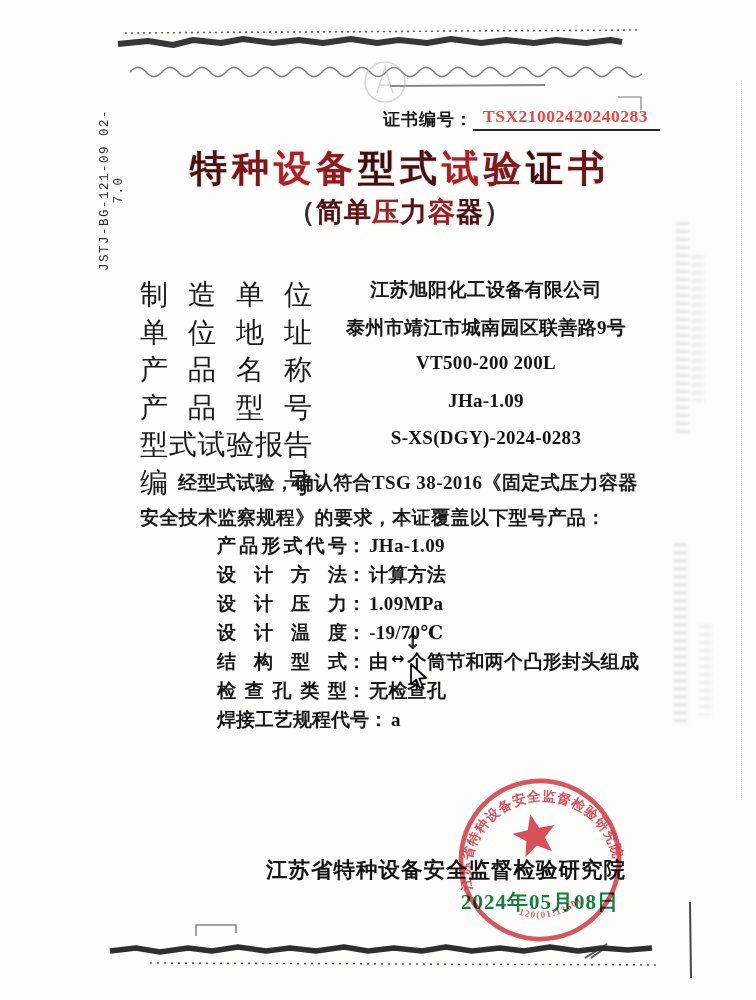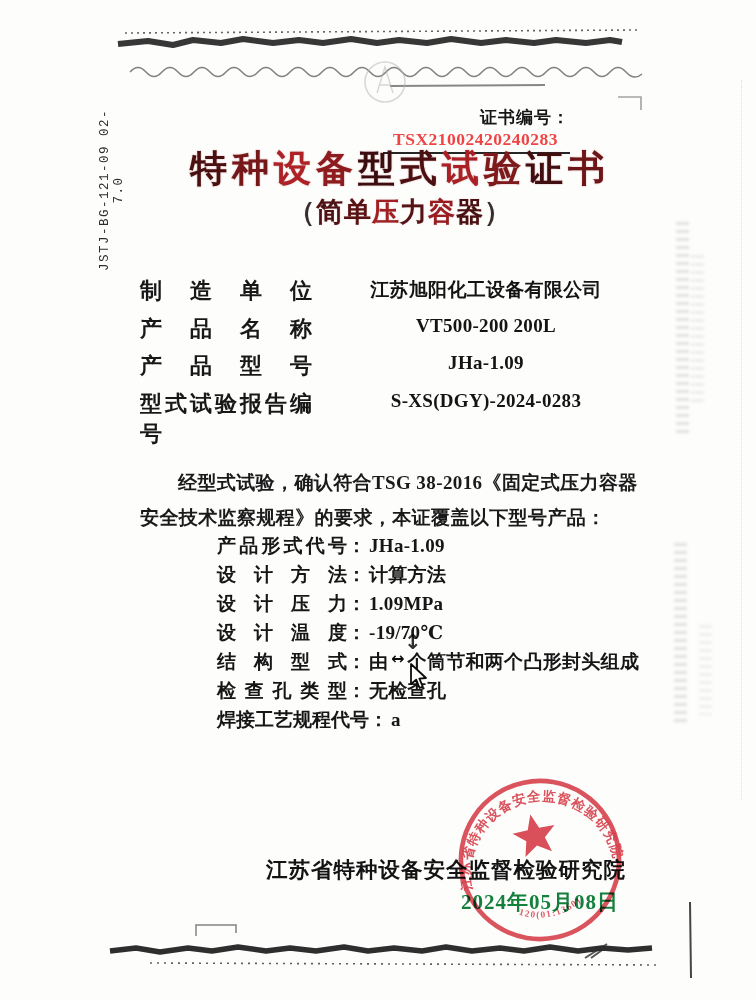--- a/index.html
+++ b/index.html
@@ -11,21 +11,21 @@
   }
   .abs{position:absolute;}
   
   .doc-code{
     left:15px;top:182px;width:182px;height:16px;
     transform:rotate(-90deg);transform-origin:center;
     font-size:12.5px;letter-spacing:1.5px;color:#2e2e2e;text-align:center;
     font-family:"Liberation Mono","DejaVu Sans Mono",monospace;
   }
   
-  .cert-line{left:383px;top:106px;display:flex;align-items:flex-end;flex-direction:column;}
+  .cert-line{left:383px;top:106px;display:flex;align-items:flex-end;}
   .cert-label{font-size:17px;font-weight:700;color:#161616;letter-spacing:1px;}
   .cert-value{
     font-size:17.5px;font-weight:600;color:#ef4444;letter-spacing:.5px;
     padding:0 12px 2px 10px;border-bottom:2px solid #262626;
   }
   
   .title{
     left:140px;top:144px;width:520px;text-align:center;
     font-size:37px;font-weight:700;letter-spacing:5px;
     text-shadow:0 0 1.5px rgba(120,10,10,.45);
@@ -33,21 +33,21 @@
   .subtitle{
     left:140px;top:194px;width:520px;text-align:center;
     font-size:27px;font-weight:700;letter-spacing:1px;
     text-shadow:0 0 1px rgba(110,10,10,.4);
   }
   
   .fields{left:140px;top:272px;width:520px;}
   .frow{position:relative;height:37.5px;}
   .flabel{
     position:absolute;left:0;top:4px;display:inline-block;width:172px;
-    font-size:22px;font-weight:700;color:#181818;
+    font-size:28px;font-weight:400;color:#181818;
     text-align:justify;text-align-last:justify;
   }
   .fvalue{
     position:absolute;left:180px;top:5px;width:332px;text-align:center;
     font-size:19px;font-weight:600;color:#141414;letter-spacing:.3px;
   }
   
   .intro{
     left:140px;top:466px;width:510px;
     font-size:19px;font-weight:600;line-height:1.82;letter-spacing:.4px;
@@ -132,20 +132,24 @@
   <span class="cert-value">TSX21002420240283</span>
 </div>
 
 <div class="abs title"><span style="color: rgb(74, 16, 17);">特</span><span style="color: rgb(118, 24, 26);">种</span><span style="color: rgb(174, 33, 37);">设</span><span style="color: rgb(142, 28, 31);">备</span><span style="color: rgb(60, 13, 15);">型</span><span style="color: rgb(76, 16, 19);">式</span><span style="color: rgb(170, 32, 36);">试</span><span style="color: rgb(125, 26, 28);">验</span><span style="color: rgb(66, 15, 17);">证</span><span style="color: rgb(110, 21, 24);">书</span></div>
 <div class="abs subtitle"><span style="color: rgb(51, 46, 46);">（</span><span style="color: rgb(78, 18, 20);">简</span><span style="color: rgb(90, 19, 21);">单</span><span style="color: rgb(160, 32, 35);">压</span><span style="color: rgb(86, 19, 22);">力</span><span style="color: rgb(154, 30, 33);">容</span><span style="color: rgb(71, 17, 19);">器</span><span style="color: rgb(51, 46, 46);">）</span></div>
 
 <div class="abs fields">
   <div class="frow">
     <span class="flabel">制造单位</span>
     <span class="fvalue">江苏旭阳化工设备有限公司</span>
+  </div>
+  <div class="frow">
+    <span class="flabel">单位地址</span>
+    <span class="fvalue">泰州市靖江市城南园区联善路9号</span>
   </div>
   <div class="frow">
     <span class="flabel">产品名称</span>
     <span class="fvalue">VT500-200 200L</span>
   </div>
   <div class="frow">
     <span class="flabel">产品型号</span>
     <span class="fvalue">JHa-1.09</span>
   </div>
   <div class="frow">

